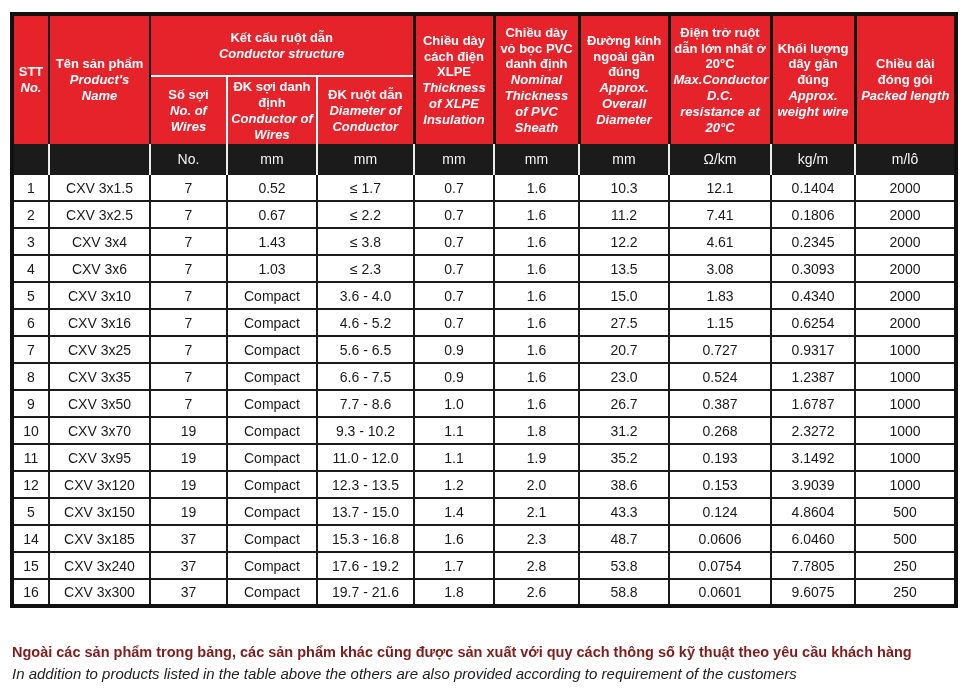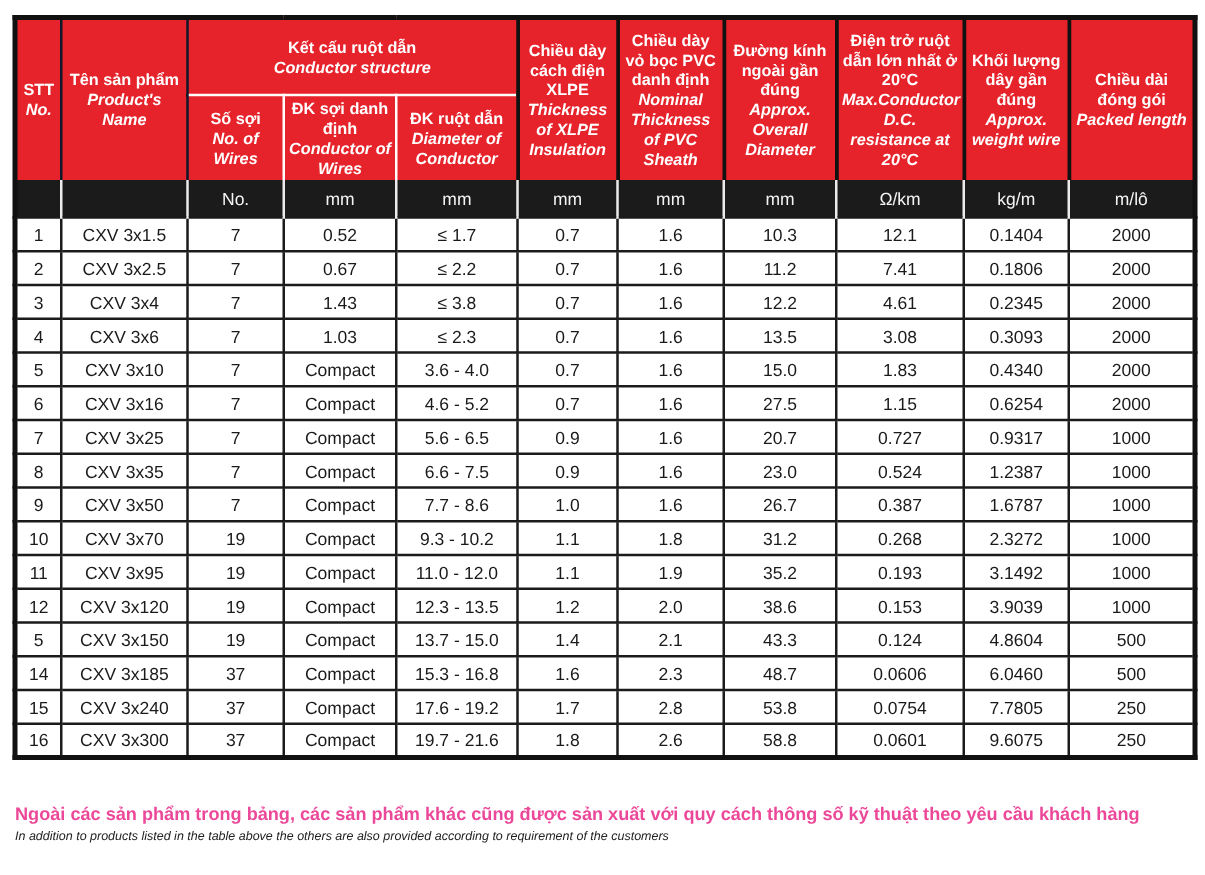--- a/index.html
+++ b/index.html
@@ -58,26 +58,26 @@
     color: #1a1a1a;
     background: #fff;
     padding: 1px 2px;
     white-space: nowrap;
   }
   
   .note { margin: 34px 0 0 2px; }
   .note-vi {
     font-weight: bold;
     font-size: 14.5px;
-    color: #ec4899;
+    color: #7f1d1d;
     line-height: 1.4;
   }
   .note-en {
     font-style: italic;
-    font-size: 10px;
+    font-size: 15px;
     color: #222;
     line-height: 1.4;
   }
 </style>
 </head>
 <body>
 
 <div class="page">
 
   <table class="spec">

